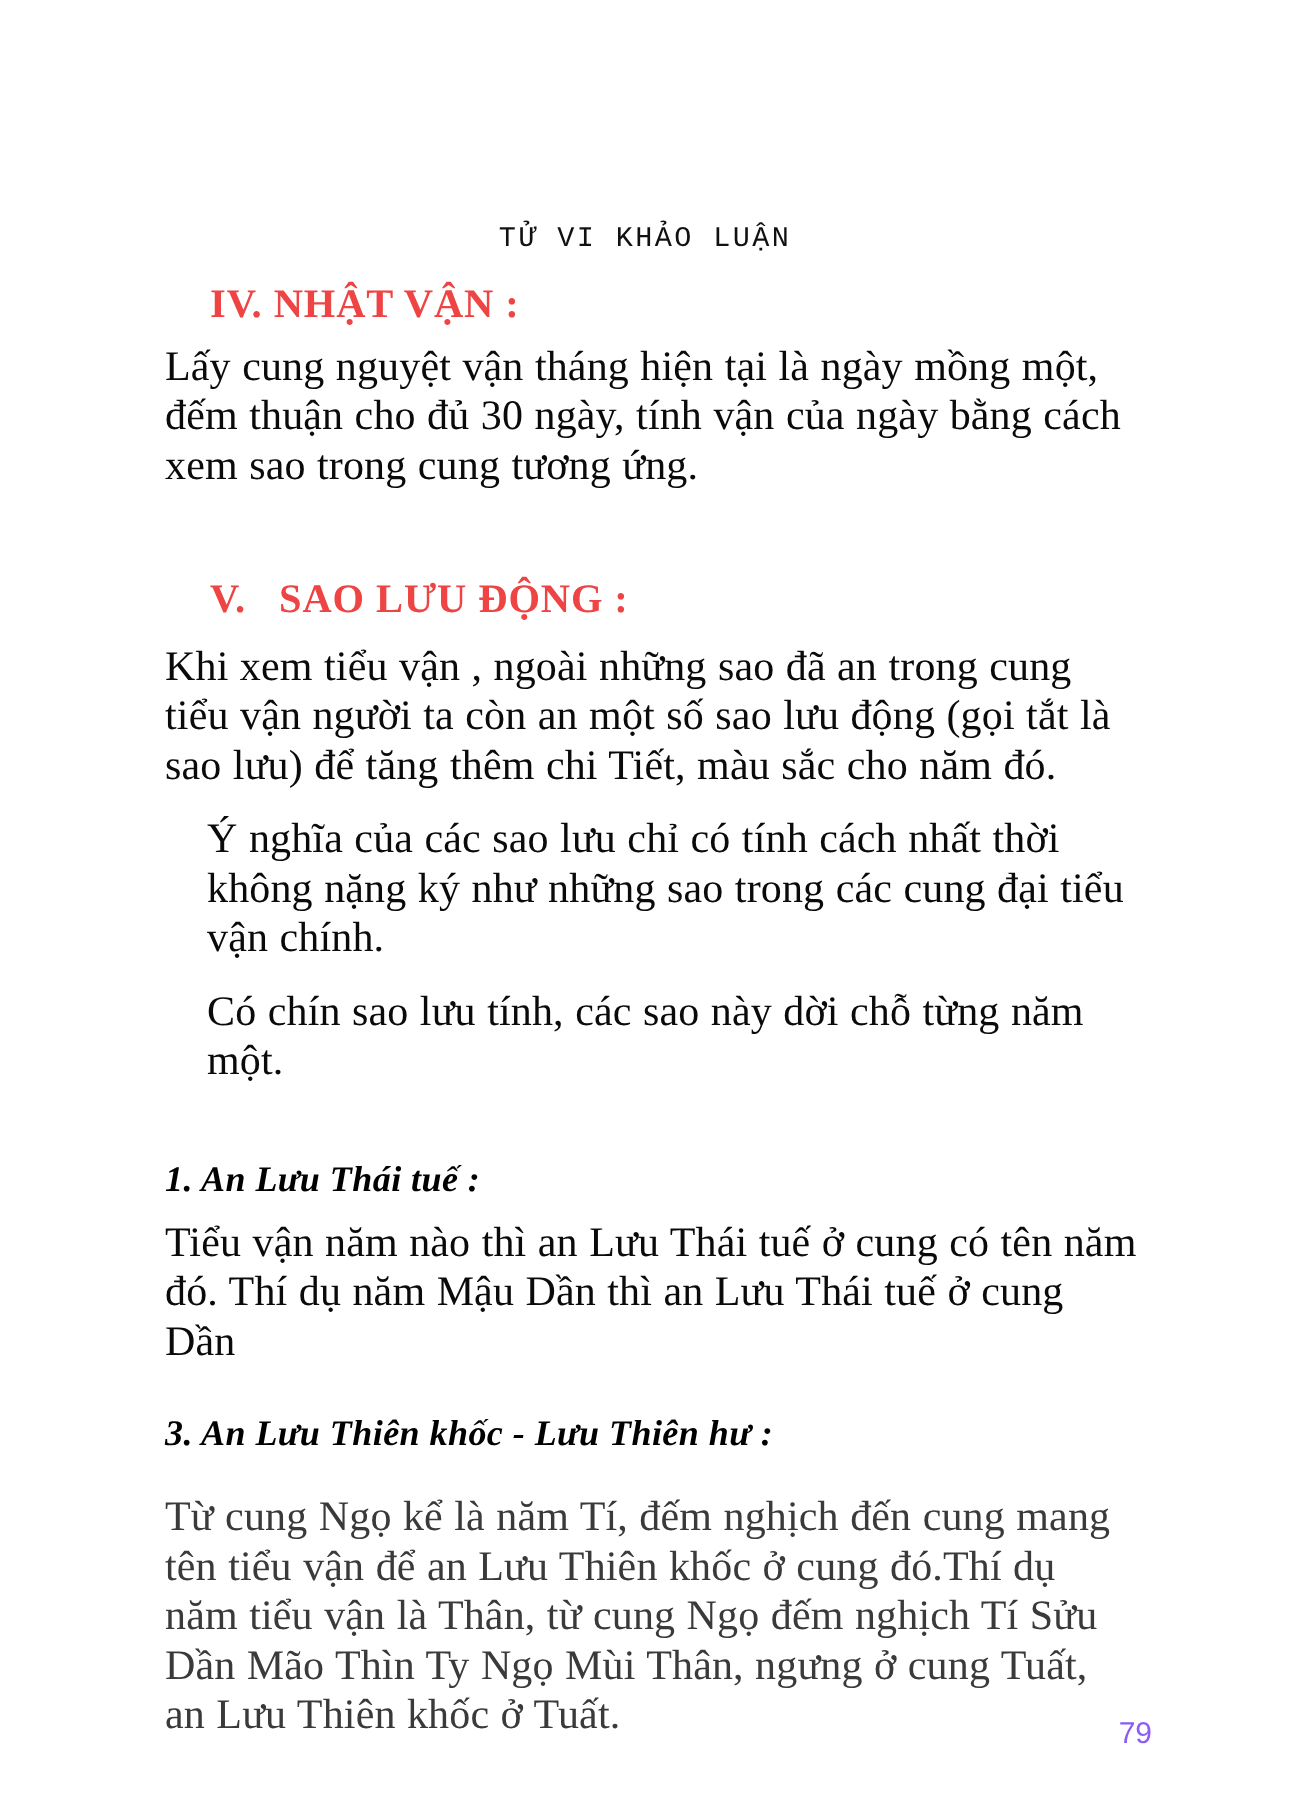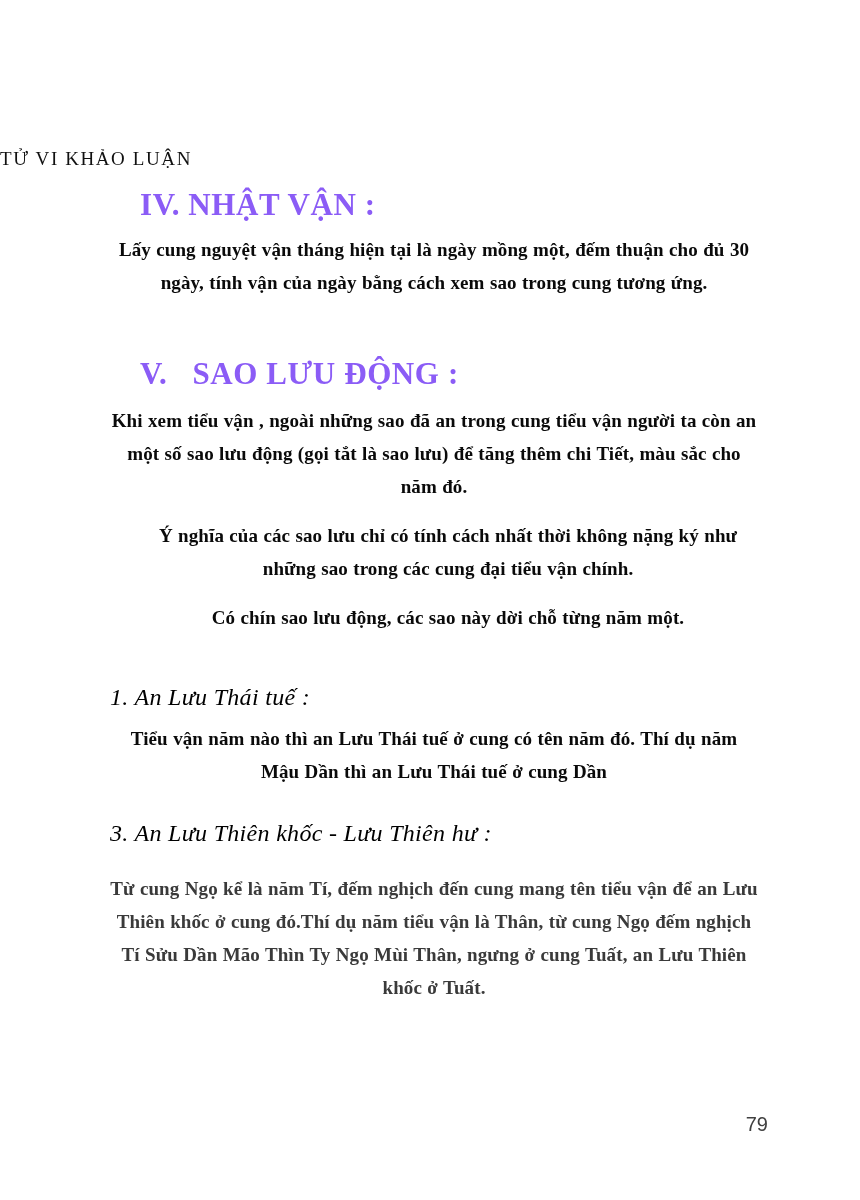--- a/index.html
+++ b/index.html
@@ -27,88 +27,88 @@
     width: 860px;
     height: 1200px;
   }
 
   
   .running-head {
     position: absolute;
     top: 148px;
     left: 0;
     width: 860px;
-    font-family: Liberation Serif, serif;
+    text-align: center;
+    font-family: Liberation Mono, monospace;
     font-size: 19px;
     letter-spacing: 1.6px;
     color: #111111;
     font-weight: 400;
   }
 
   
   .body-block {
     position: absolute;
     left: 110px;
     top: 186px;
     width: 648px;
   }
 
   
   .section-heading {
     font-family: "Liberation Serif", "DejaVu Serif", serif;
     font-weight: bold;
-    font-size: 31px;
+    font-size: 27px;
     letter-spacing: 0.6px;
-    color: #8b5cf6;
+    color: #ef4444;
     margin: 0 0 10px 30px;
     white-space: pre;
     line-height: 1.2;
   }
   .section-heading.second {
     margin-top: 56px;
     margin-bottom: 12px;
   }
 
   
   .para {
-    font-size: 19px;
+    font-size: 28px;
     line-height: 33px;
     color: #0a0a0a;
     margin: 0 0 6px 0;
-    text-align: center;
+    text-align: left;
     letter-spacing: 0.1px;
     word-spacing: 0.5px;
-    font-weight: bold;
   }
   .para.gap-top { margin-top: 16px; margin-left: 28px; }
   .para.tight { margin-bottom: 0; }
 
   
   .sub-heading {
     font-family: "Liberation Serif", "DejaVu Serif", serif;
-    font-weight: normal;
+    font-weight: bold;
     font-style: italic;
     font-size: 24px;
     color: #000000;
     margin: 40px 0 10px 0;
     letter-spacing: 0.3px;
     line-height: 1.25;
   }
   .sub-heading.first { margin-top: 48px; }
   .sub-heading.compact { margin-top: 30px; margin-bottom: 24px; }
   .semi-faded { color: #3a3a3a; }
 
   
   .page-number {
     position: absolute;
     right: 92px;
-    bottom: 64px;
+    bottom: 32px;
     font-family: "Liberation Sans", "DejaVu Sans", sans-serif;
     font-size: 20px;
-    color: #404040;
+    color: #8b5cf6;
   }
 </style>
 </head>
 <body>
 
 <div class="page">
   <div class="content">
 
     <div class="running-head">TỬ VI KHẢO LUẬN</div>
 
@@ -117,21 +117,21 @@
       <h2 class="section-heading">IV. NHẬT VẬN :</h2>
 
       <p class="para">Lấy cung nguyệt vận tháng hiện tại là ngày mồng một, đếm thuận cho đủ 30 ngày, tính vận của ngày bằng cách xem sao trong cung tương ứng.</p>
 
       <h2 class="section-heading second">V.   SAO LƯU ĐỘNG :</h2>
 
       <p class="para">Khi xem tiểu vận , ngoài những sao đã an trong cung tiểu vận người ta còn an một số sao lưu động (gọi tắt là sao lưu) để tăng thêm chi Tiết, màu sắc cho năm đó.</p>
 
       <p class="para gap-top">Ý nghĩa của các sao lưu chỉ có tính cách nhất thời không nặng ký như những sao trong các cung đại tiểu vận chính.</p>
 
-      <p class="para gap-top">Có chín sao lưu động, các sao này dời chỗ từng năm một.</p>
+      <p class="para gap-top">Có chín sao lưu tính, các sao này dời chỗ từng năm một.</p>
 
       <h3 class="sub-heading first">1. An Lưu Thái tuế :</h3>
 
       <p class="para">Tiểu vận năm nào thì an Lưu Thái tuế ở cung có tên năm đó. Thí dụ năm Mậu Dần thì an Lưu Thái tuế ở cung Dần</p>
 
 
 
 
       <h3 class="sub-heading compact">3. An Lưu Thiên khốc - Lưu Thiên hư :</h3>
 

